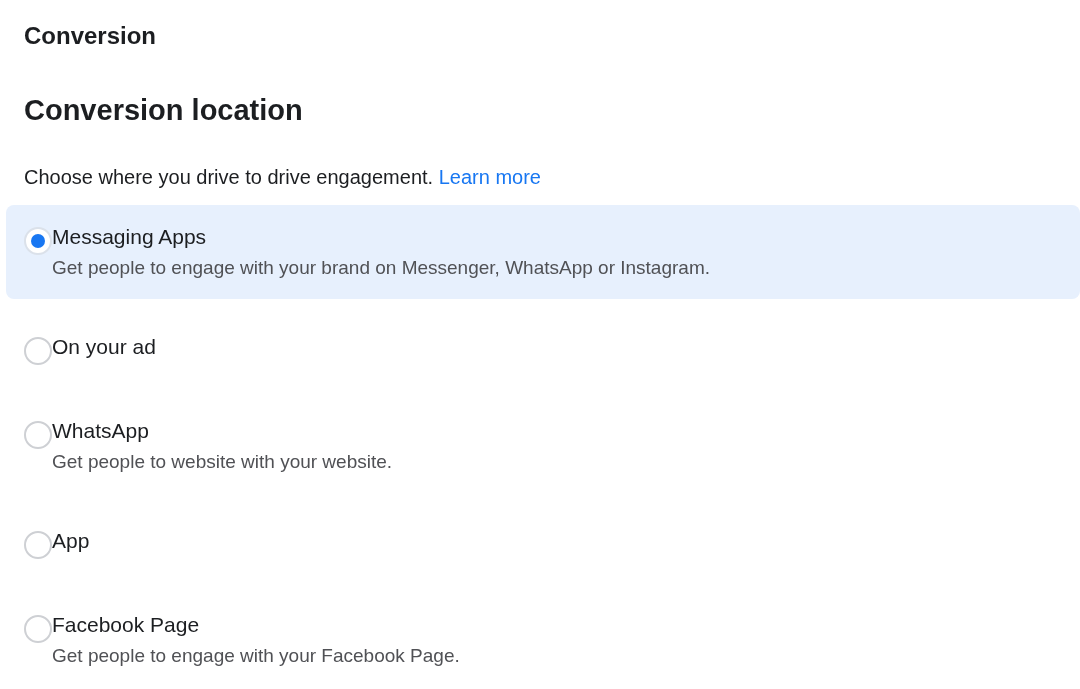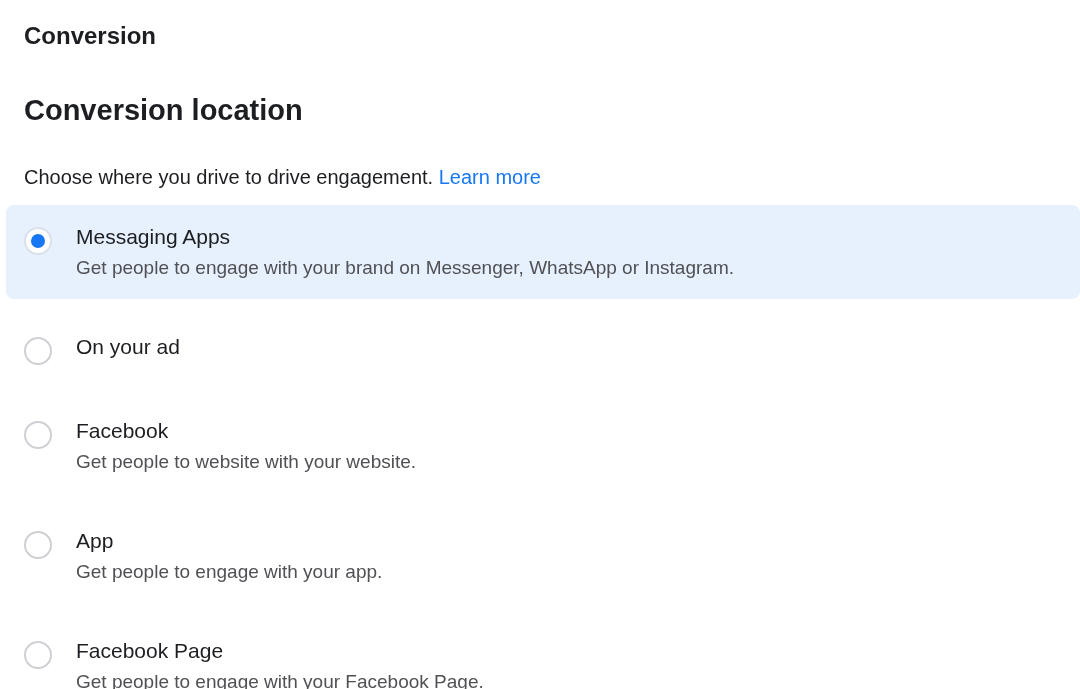--- a/index.html
+++ b/index.html
@@ -40,21 +40,20 @@
       cursor: pointer;
     }
     .options {
       margin-left: -18px;
       margin-right: -24px;
     }
     .option {
       display: flex;
       align-items: flex-start;
       padding: 18px 24px 18px 18px;
-      gap: 24px;
       border-radius: 8px;
       cursor: pointer;
     }
     .option.selected {
       background-color: #e7f0fd;
     }
     .option:not(.selected) {
       margin-top: 16px;
     }
     .radio {
@@ -125,32 +124,31 @@
       <div class="option-text">
         <div class="opt-title">On your ad</div>
       </div>
     </div>
 
     <div class="option">
       <div class="radio">
         
       </div>
       <div class="option-text">
-        <div class="opt-title">Facebook</div>
+        <div class="opt-title">WhatsApp</div>
         <div class="opt-desc">Get people to website with your website.</div>
       </div>
     </div>
 
     <div class="option">
       <div class="radio">
         
       </div>
       <div class="option-text">
         <div class="opt-title">App</div>
-        <div class="opt-desc">Get people to engage with your app.</div>
       </div>
     </div>
 
     <div class="option">
       <div class="radio">
         
       </div>
       <div class="option-text">
         <div class="opt-title">Facebook Page</div>
         <div class="opt-desc">Get people to engage with your Facebook Page.</div>

